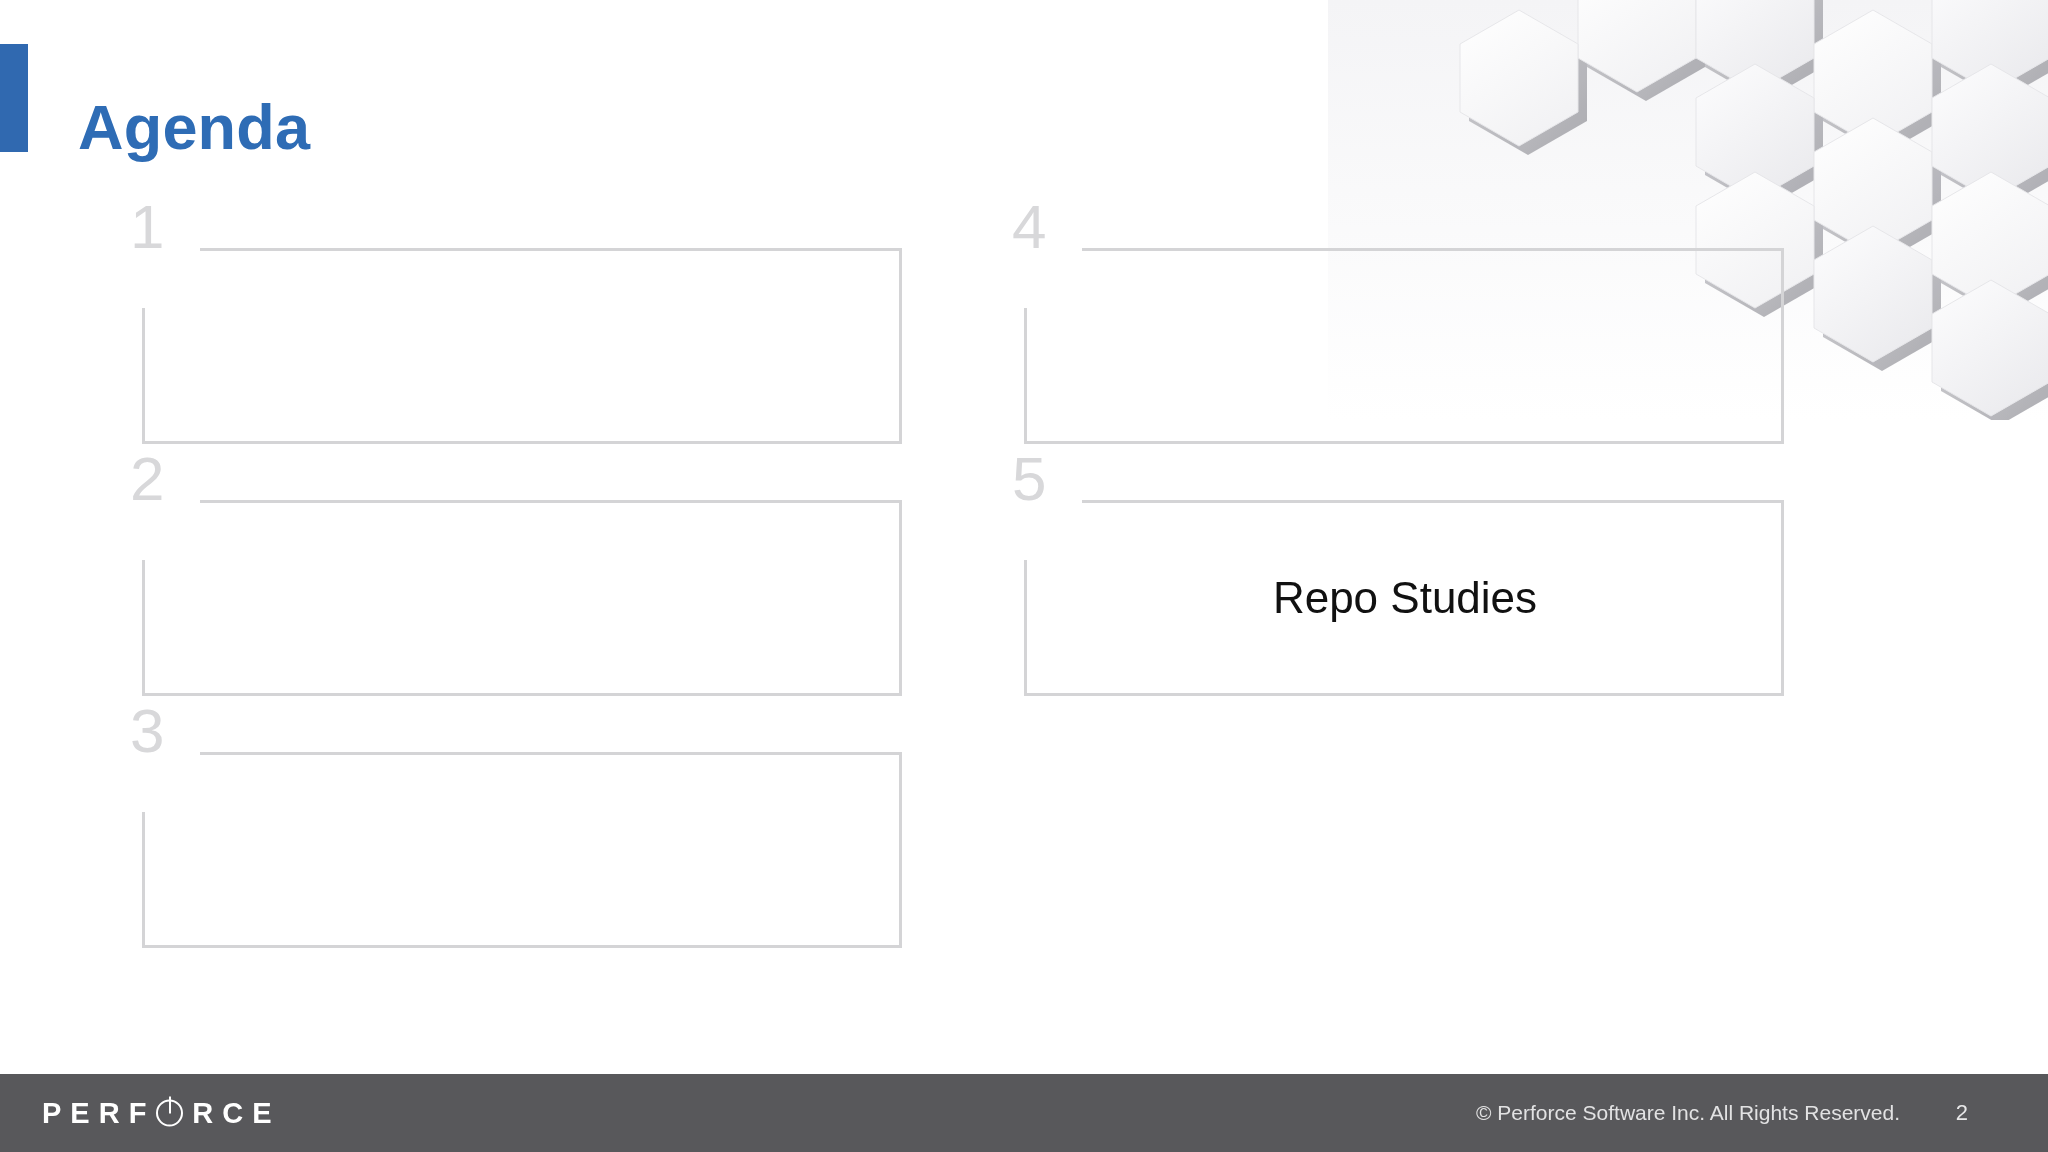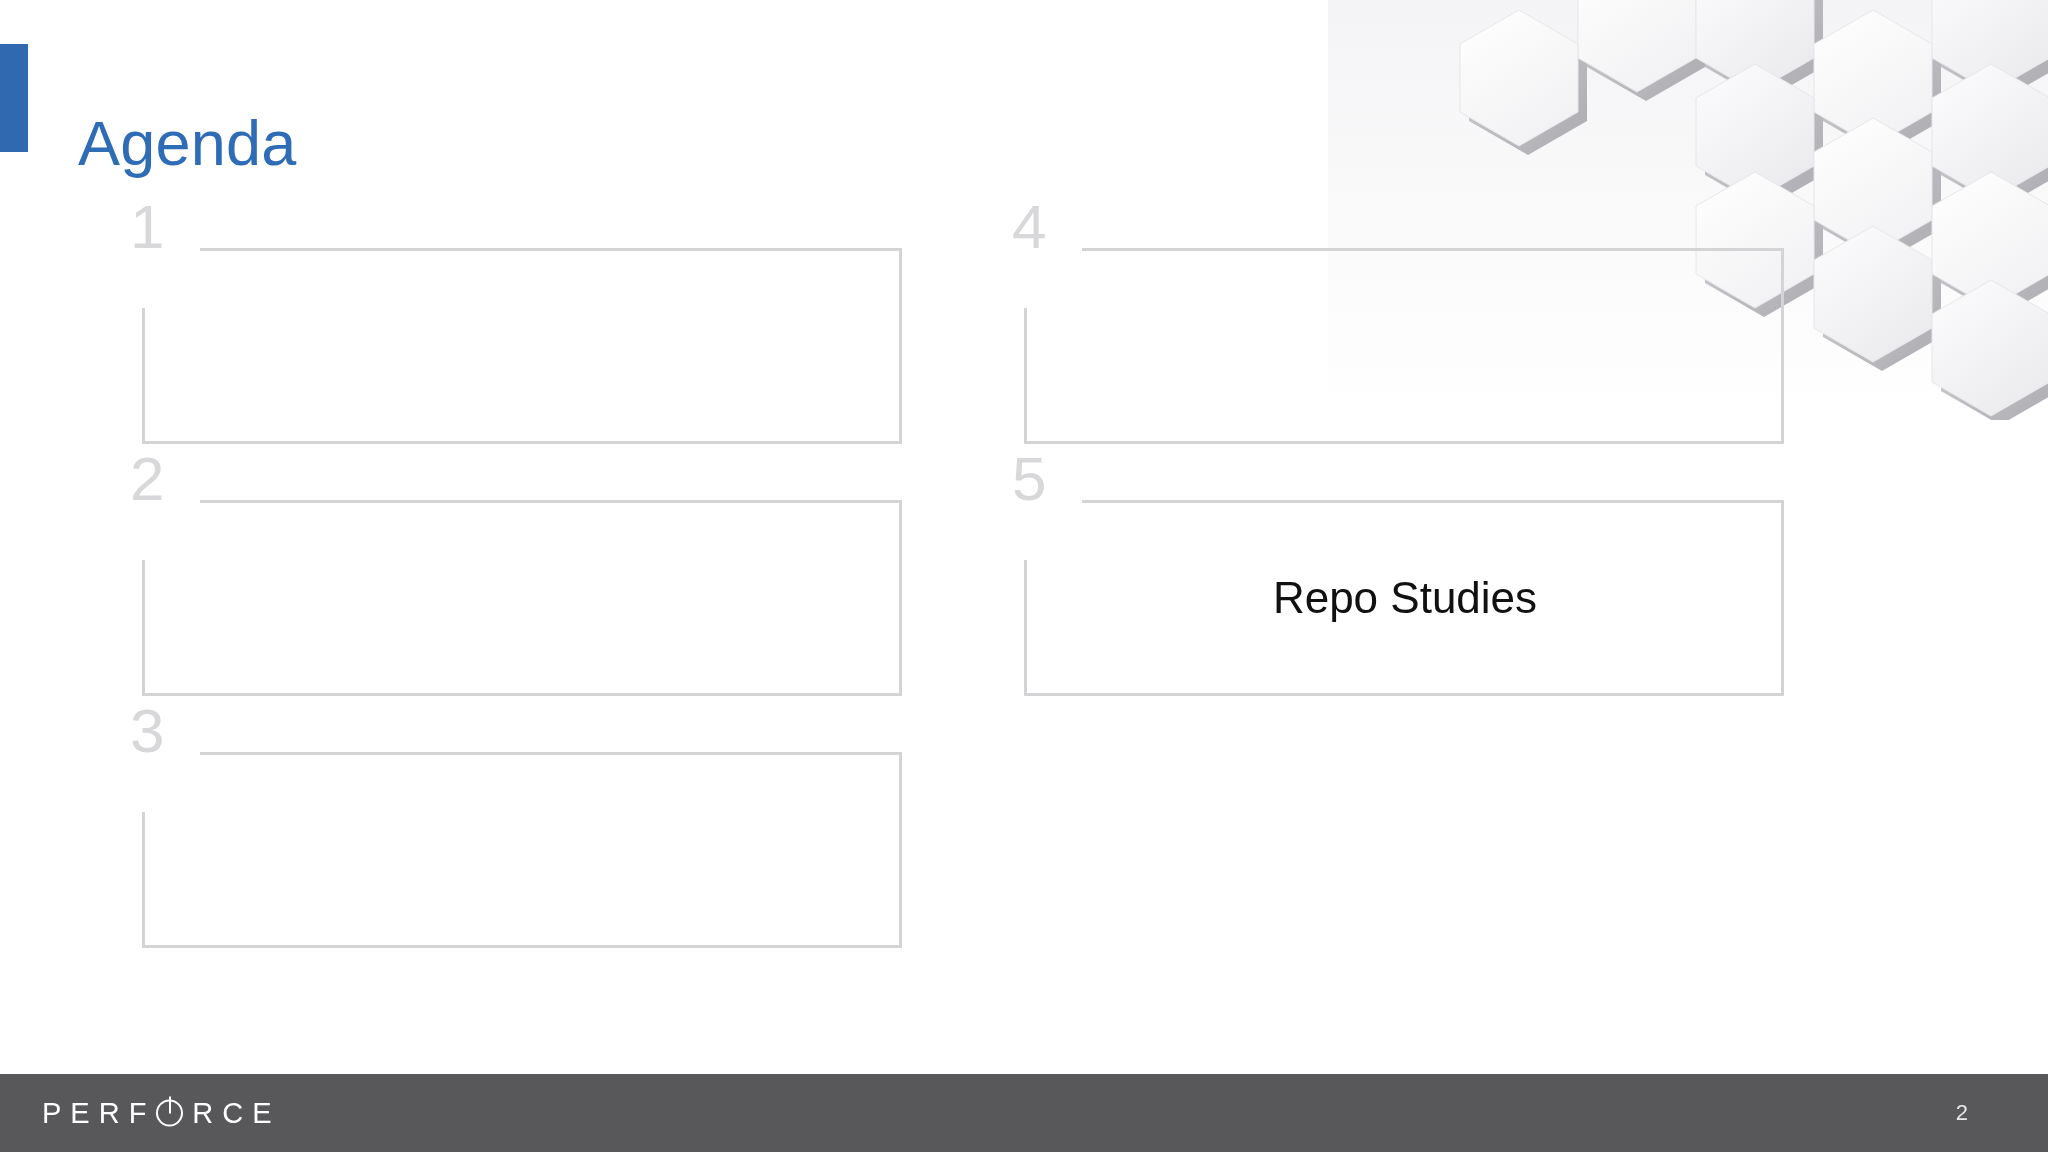--- a/index.html
+++ b/index.html
@@ -44,25 +44,25 @@
     position: absolute;
     left: 0;
     top: 44px;
     width: 28px;
     height: 108px;
     background: #3069b0;
   }
   .slide-title {
     position: absolute;
     left: 78px;
-    top: 68px;
+    top: 52px;
     font-size: 63px;
     line-height: 1.05;
     color: #2e6cb5;
-    font-weight: 400;
+    font-weight: 700;
     letter-spacing: 0.2px;
     white-space: nowrap;
   }
 
   
   .agenda {
     position: absolute;
     left: 0;
     top: 248px;
     width: 2048px;
@@ -158,21 +158,21 @@
   .footer-logo {
     position: absolute;
     left: 42px;
     top: 50%;
     transform: translateY(-50%);
     display: flex;
     align-items: center;
     color: #ffffff;
     font-size: 29px;
     letter-spacing: 9px;
-    font-weight: 400;
+    font-weight: 700;
   }
   .footer-logo .logo-mark {
     position: relative;
     display: inline-block;
     width: 27px;
     height: 27px;
     margin: 0 9px 0 1px;
   }
   .footer-logo .logo-mark::before {
     content: "";
@@ -336,16 +336,17 @@
 
     </div>
   </div>
 
   <div class="footer">
     <div class="footer-logo">
       <span>PERF</span>
       <span class="logo-mark"></span>
       <span>RCE</span>
     </div>
+    <div class="footer-copy">© Perforce Software Inc. All Rights Reserved.</div>
     <div class="footer-page">2</div>
   </div>
 
 </div>
 
 </body></html>

